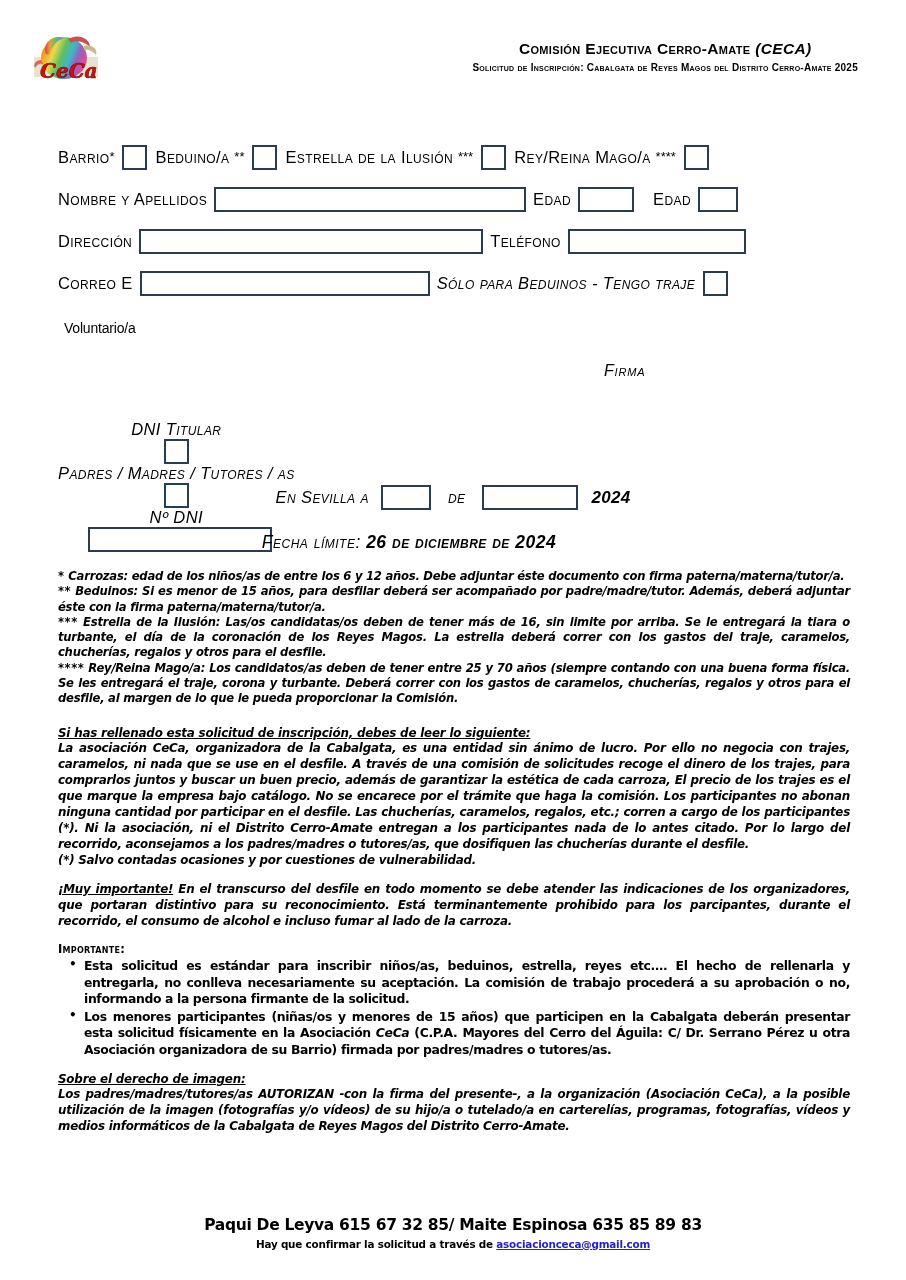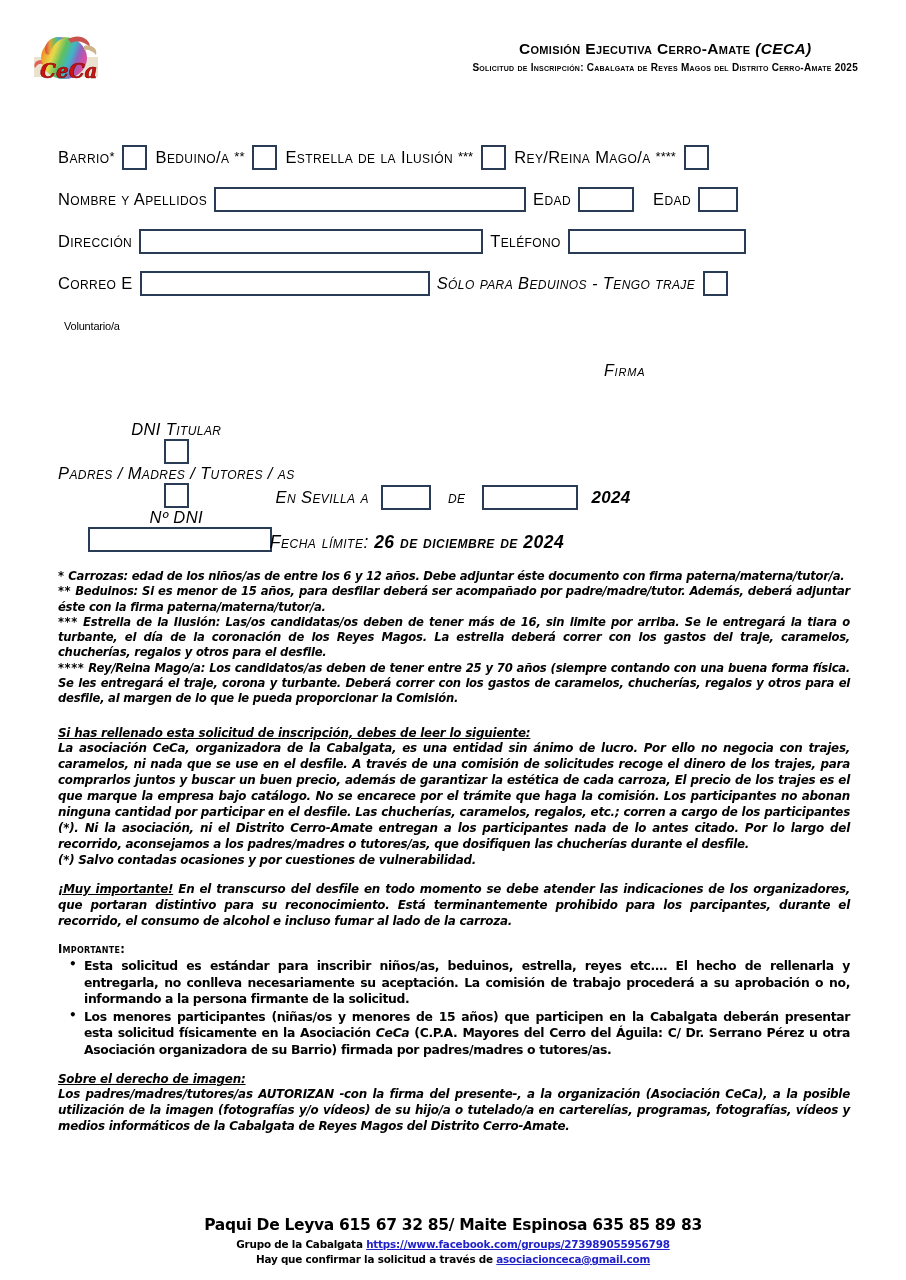--- a/index.html
+++ b/index.html
@@ -116,21 +116,21 @@
   
   #row-tipo   { top: 5px; }
   #row-nombre { top: 47px; }
   #row-direccion { top: 89px; }
   #row-correo { top: 131px; }
 
   .voluntario {
     position: absolute;
     left: 64px;
     top: 180px;
-    font-size: 11px;
+    font-size: 14px;
     font-family: "Liberation Sans", sans-serif;
     letter-spacing: -0.2px;
   }
   .firma {
     position: absolute;
     left: 604px;
     top: 222px;
     font-size: 16px;
     font-variant: small-caps;
     font-style: italic;
@@ -149,21 +149,21 @@
   }
   .fecha-year {
     font-size: 17px;
     font-style: italic;
     font-weight: bold;
     margin-left: 6px;
     letter-spacing: 0.3px;
   }
   .limite-row {
     position: absolute;
-    left: 8px; top: 392px;
+    left: 0; top: 392px;
     width: 818px;
     text-align: center;
     font-size: 17.5px;
     font-variant: small-caps;
     font-style: italic;
     letter-spacing: 0.5px;
   }
   .limite-row .lim-val {
     font-variant: small-caps;
     font-style: italic;
@@ -416,23 +416,19 @@
     <div class="gap-md"></div>
 
     <p class="para-head">Sobre el derecho de imagen:</p>
     <p class="para">Los padres/madres/tutores/as AUTORIZAN -con la firma del presente-, a la organización (Asociación CeCa), a la posible utilización de la imagen (fotografías y/o vídeos) de su hijo/a o tutelado/a en carterelías, programas, fotografías, vídeos y medios informáticos de la Cabalgata de Reyes Magos del Distrito Cerro-Amate.</p>
   </div>
 
   <div class="footer">
     <div class="footer-names">Paqui De Leyva 615 67 32 85/ Maite Espinosa  635 85 89 83</div>
     <div class="footer-small">
       <div>
-        <span>Grupo de la Cabalgata</span>
-        <span class="blue-link">https://www.facebook.com/groups/273989055956798</span>
-      </div>
-      <div>
         <span>Hay que confirmar la solicitud a través de</span>
         <span class="blue-link">asociacionceca@gmail.com</span>
       </div>
     </div>
   </div>
 
 </div>
 
 </body></html>

